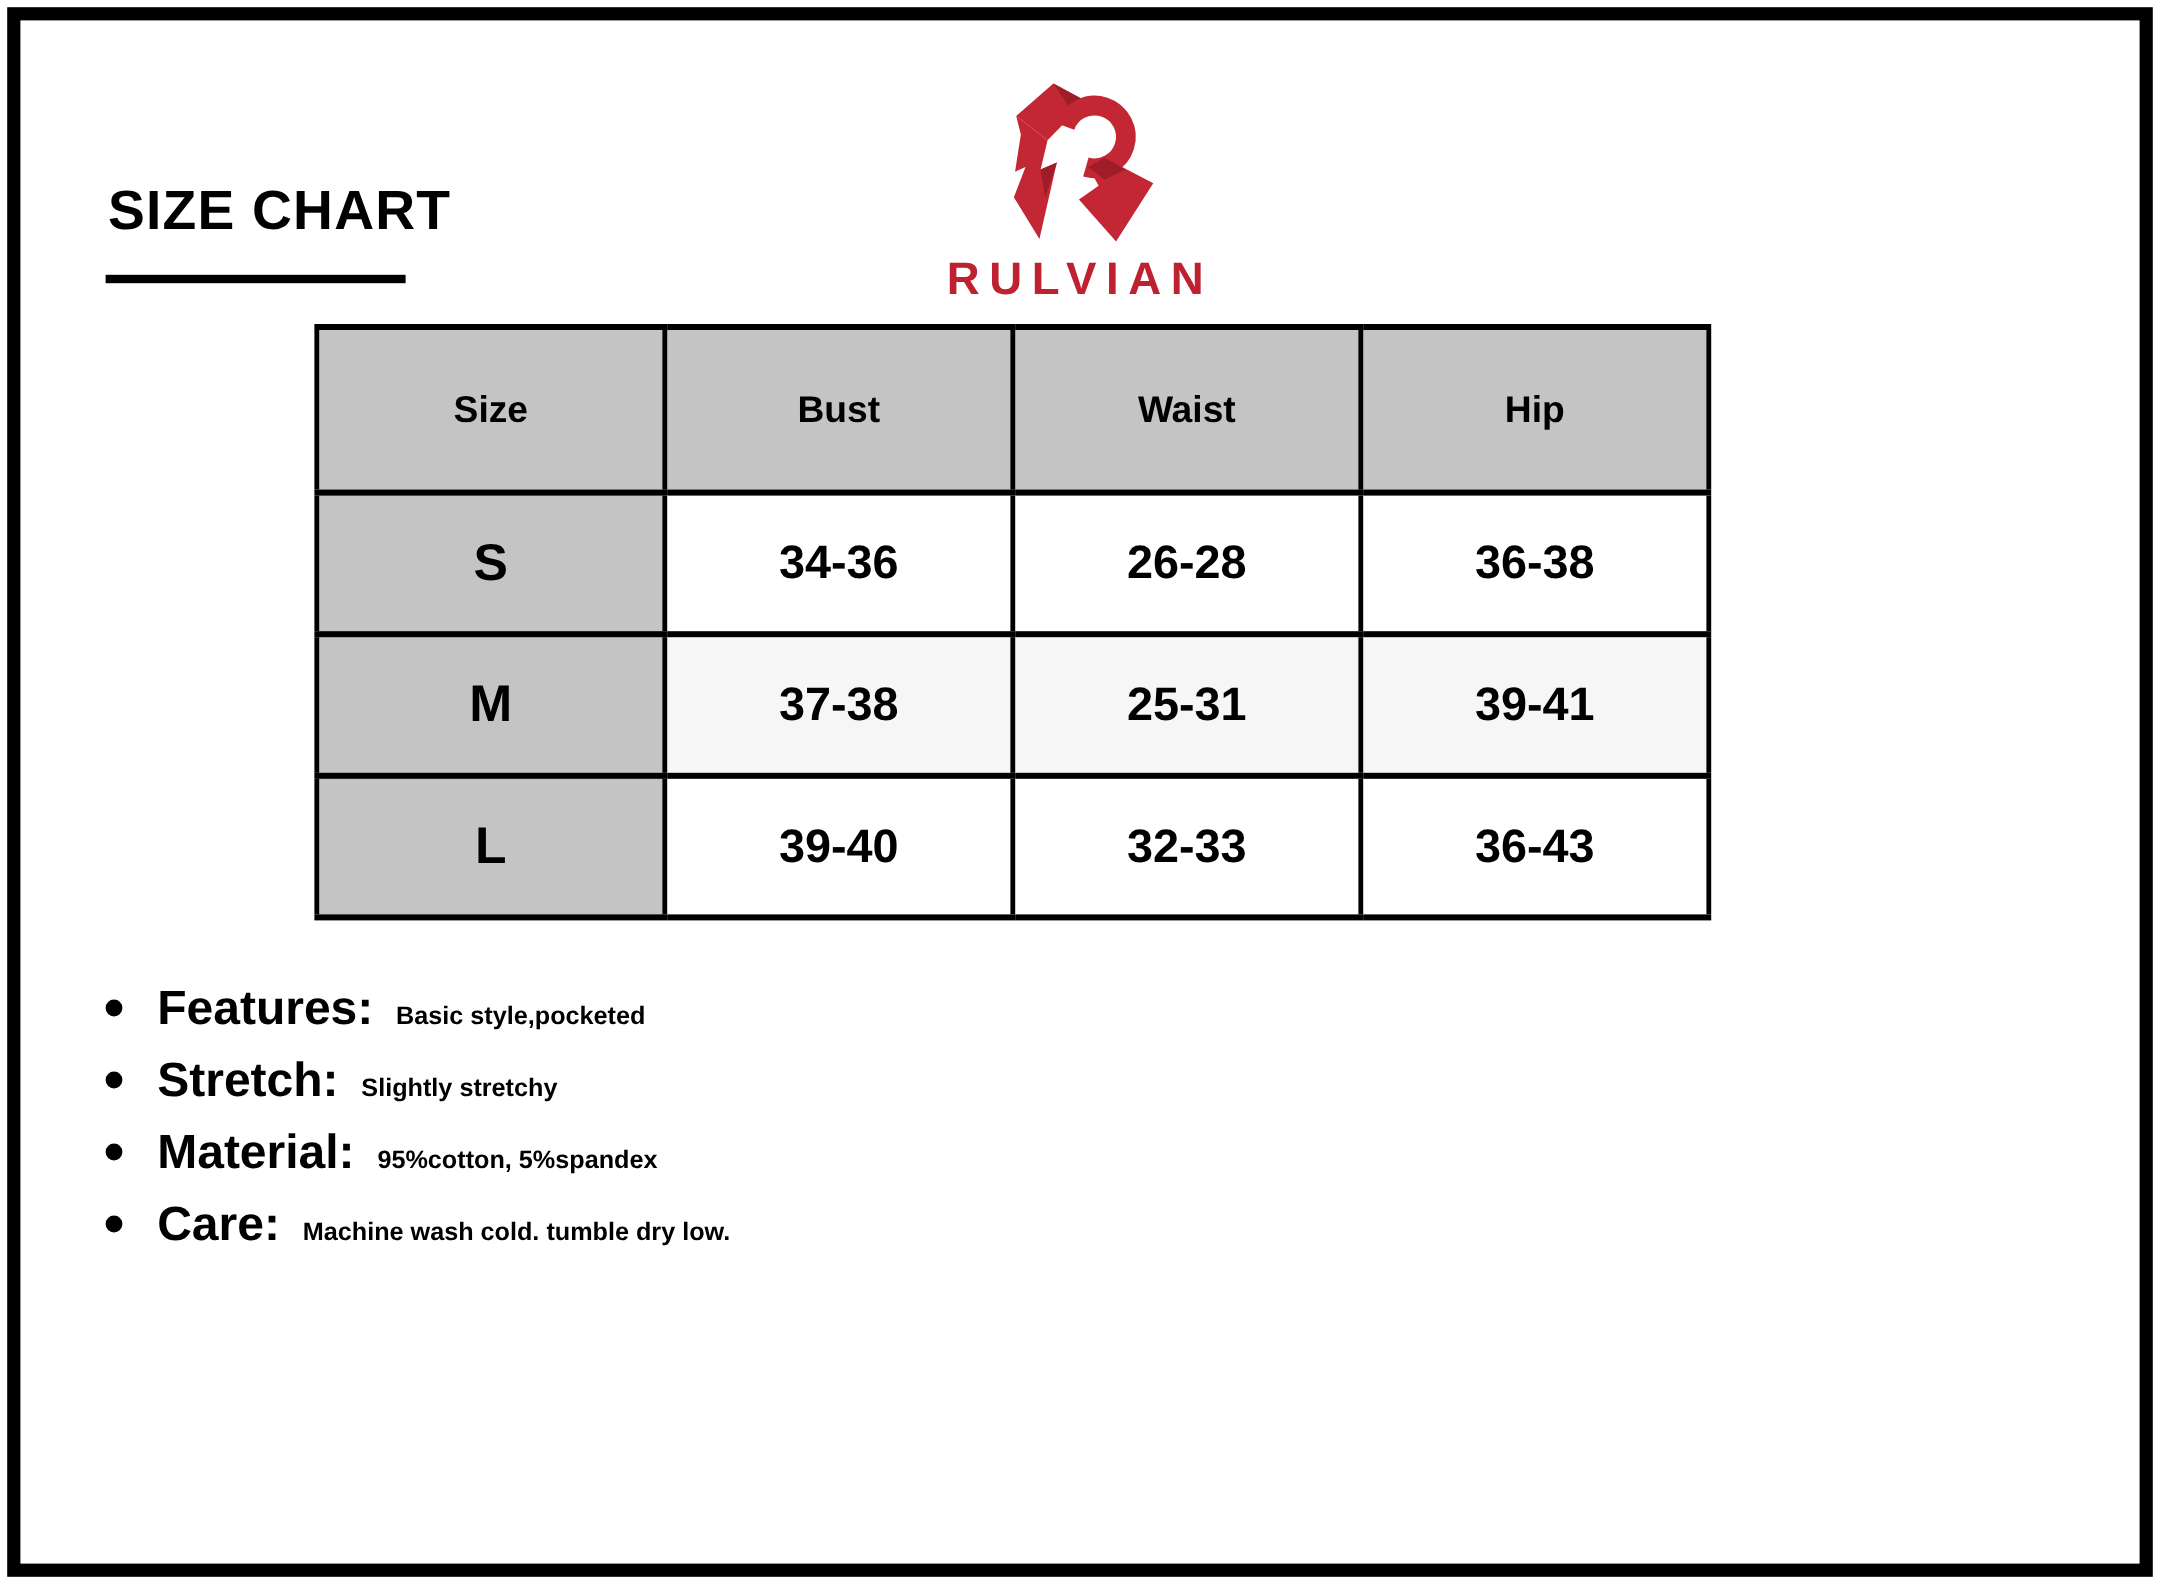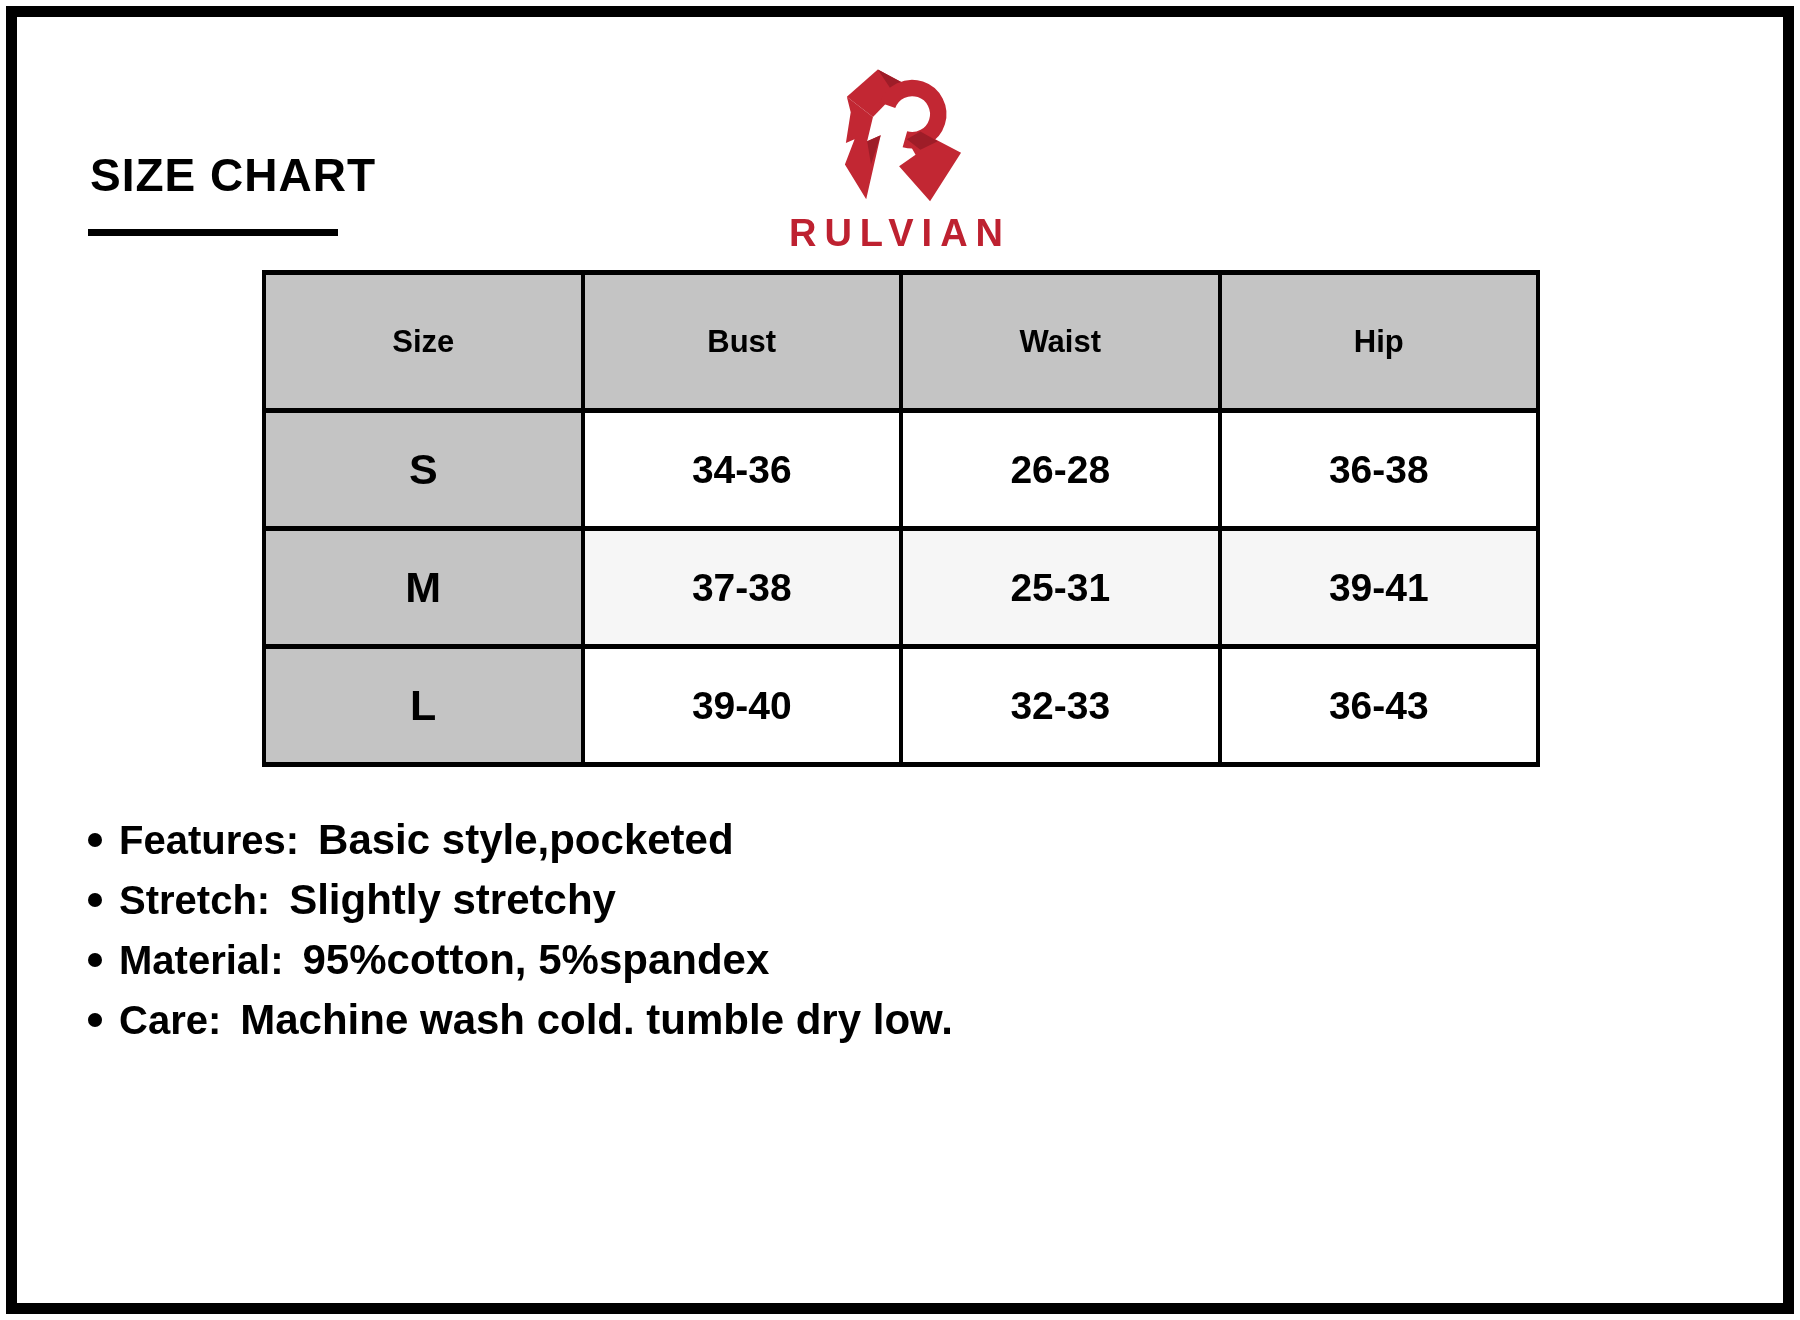--- a/index.html
+++ b/index.html
@@ -56,21 +56,21 @@
     font-weight: bold;
     font-size: 38px;
     line-height: 40px;
     letter-spacing: 8px;
     color: #BE2130;
   }
   table.size-table {
     position: absolute;
     left: 262px;
     top: 270px;
-    width: 1278px;
+    width: 1164px;
     border-collapse: collapse;
     table-layout: fixed;
     text-align: center;
   }
   .size-table th, .size-table td {
     border-style: solid;
     border-color: #000000;
     border-width: 5px 4px;
     padding: 0;
     font-weight: bold;
@@ -96,41 +96,42 @@
     left: 88px;
     top: 810px;
     margin: 0;
     padding: 0;
     list-style: none;
   }
   ul.specs li {
     display: flex;
     align-items: center;
     height: 60px;
+    gap: 12px;
   }
   .dot {
     width: 14px;
     height: 14px;
     border-radius: 50%;
     background: #000000;
     flex: 0 0 auto;
     margin-right: 17px;
   }
   .spec-text {
     display: flex;
     align-items: baseline;
   }
   .spec-label {
     font-weight: bold;
     font-size: 40px;
     color: #000000;
   }
   .spec-value {
     font-weight: bold;
-    font-size: 42px;
+    font-size: 21px;
     color: #000000;
     margin-left: 19px;
     white-space: pre;
   }
 </style>
 </head>
 <body>
 
 <div class="canvas">
 

